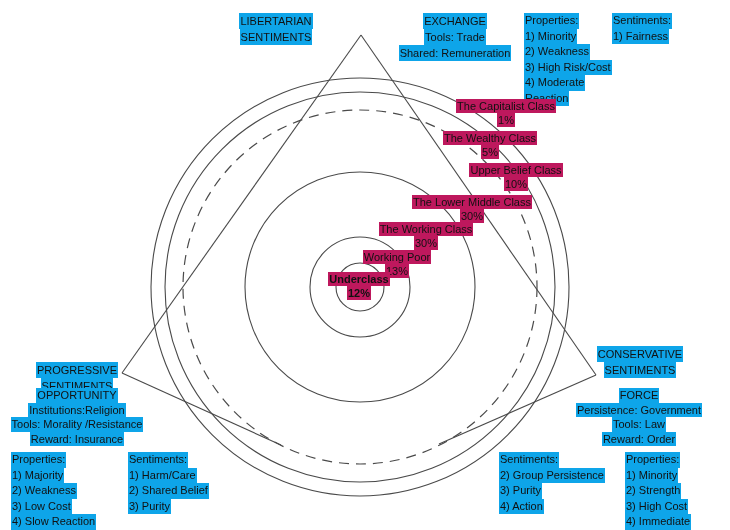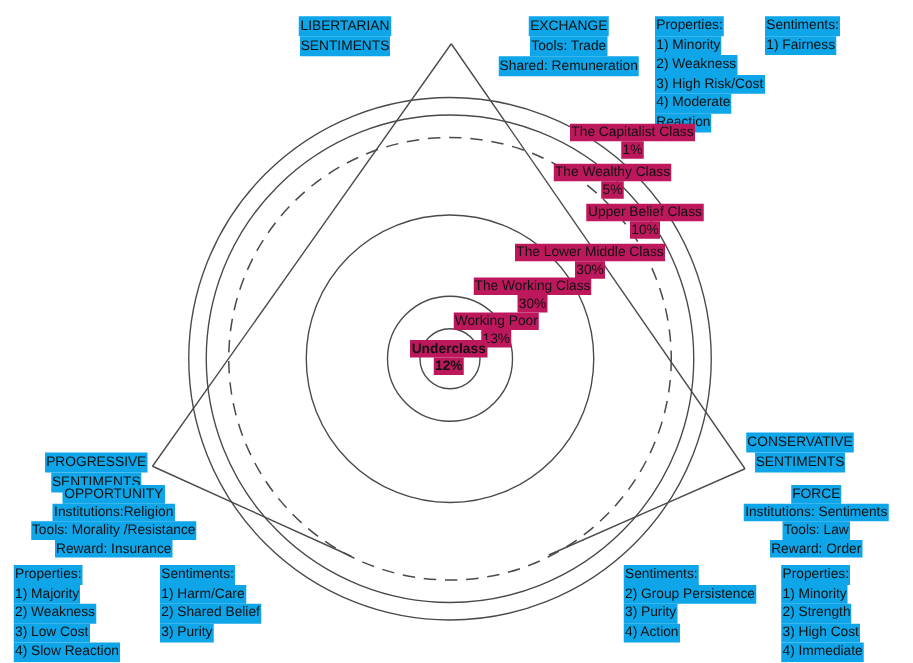--- a/index.html
+++ b/index.html
@@ -8,21 +8,21 @@
     font-family:"Liberation Sans", sans-serif; font-size:11px; color:#111;
     overflow:hidden;
   }
   svg.geom { position:absolute; left:0; top:0; }
   .tb { position:absolute; line-height:15.5px; white-space:nowrap; }
   .tb .ln span { background:#0ea5e9; padding:0 1px; display:inline-block; }
   .center { text-align:center; }
   .bold { font-weight:bold; }
   .clabel { position:absolute; width:150px; text-align:center; line-height:14px; white-space:nowrap; }
   .clabel span { background:#be185d; padding:0 1px; display:inline-block; }
-  .lh14 { line-height:14.5px;padding-left:14px; }
+  .lh14 { line-height:14.5px; }
   .lh16 { line-height:16px; }
 </style>
 </head>
 <body>
 
 <div class="stage">
 
   <svg class="geom" width="730" height="530" viewBox="0 0 730 530">
     <g fill="none" stroke="#4a4a4a" stroke-width="1.1">
       <circle cx="360" cy="287" r="209"></circle>
@@ -120,21 +120,21 @@
 
   <div class="tb" style="left:128px; top:452px;">
     <div class="ln"><span>Sentiments:</span></div>
     <div class="ln"><span>1) Harm/Care</span></div>
     <div class="ln"><span>2) Shared Belief</span></div>
     <div class="ln"><span>3) Purity</span></div>
   </div>
 
   <div class="tb center lh14" style="left:563px; top:388px; width:152px;">
     <div class="ln"><span>FORCE</span></div>
-    <div class="ln"><span>Institutions: Sentiments</span></div>
+    <div class="ln"><span>Persistence: Government</span></div>
     <div class="ln"><span>Tools: Law</span></div>
     <div class="ln"><span>Reward: Order</span></div>
   </div>
 
   <div class="tb" style="left:499px; top:452px;">
     <div class="ln"><span>Sentiments:</span></div>
     <div class="ln"><span>2) Group Persistence</span></div>
     <div class="ln"><span>3) Purity</span></div>
     <div class="ln"><span>4) Action</span></div>
   </div>

